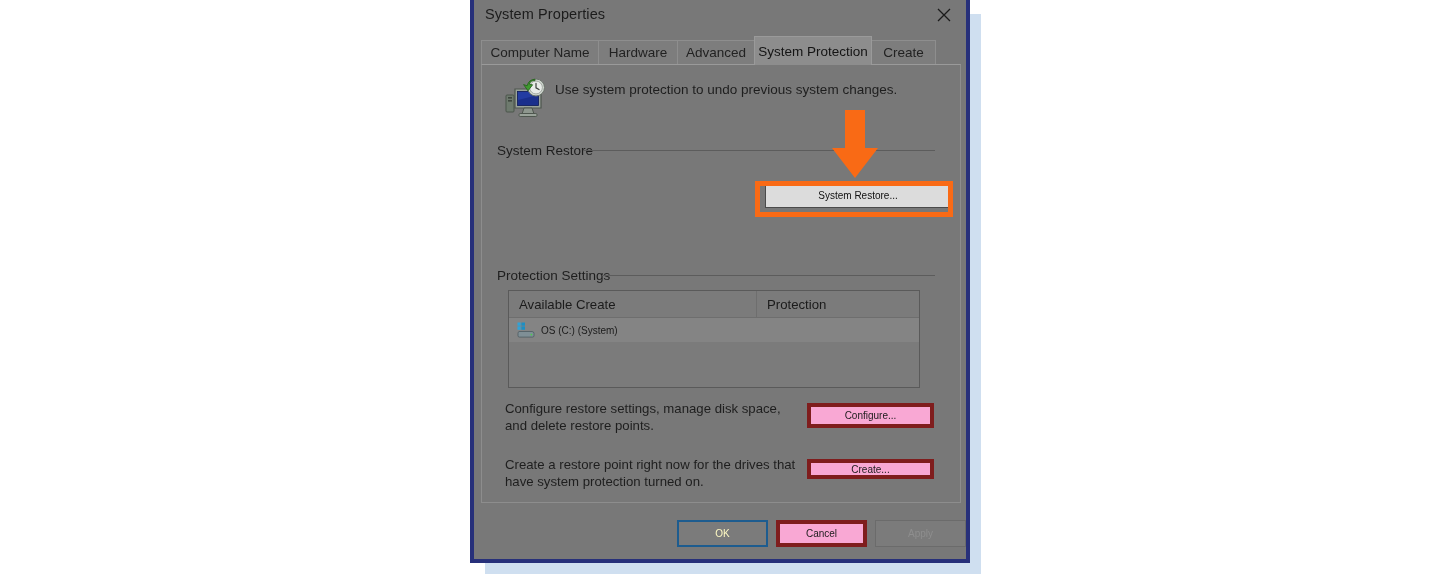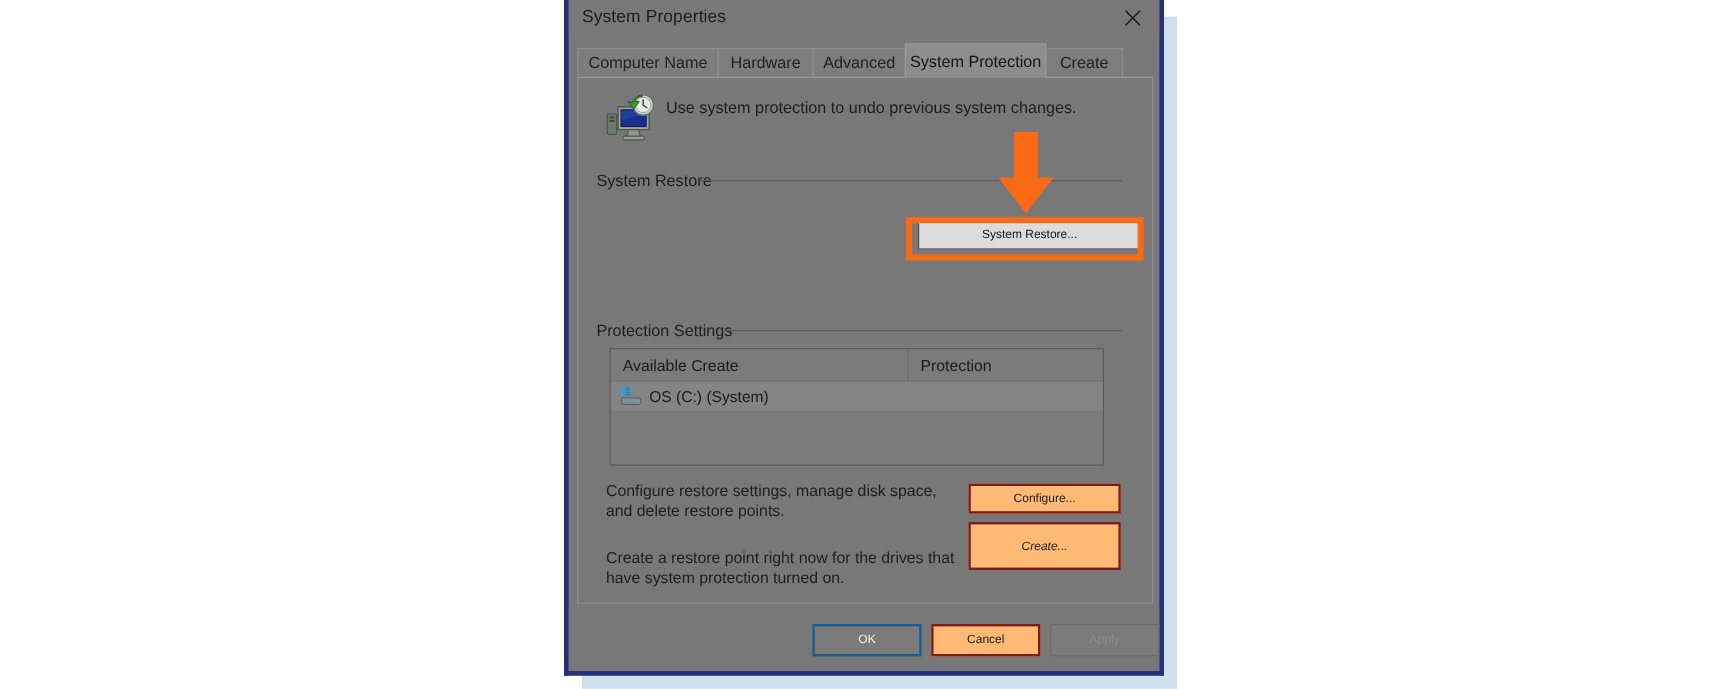--- a/index.html
+++ b/index.html
@@ -170,22 +170,22 @@
     box-sizing: border-box;
     display: flex;
     align-items: center;
     justify-content: center;
     font-size: 10px;
     color: #111111;
     white-space: nowrap;
     cursor: default;
   }
   .btn.flat {
-    background: #fdba74;
-    border: 2px solid #7f1d1d;
+    background: #f9a8d4;
+    border: 4px solid #7f1d1d;
     color: #1b1b1b;
   }
   .btn.disabled {
     color: #8e8e8e;
     background: #7b7b7b;
     border: 1px solid #6b6b6b;
   }
   .btn.default-focus {
     background: #7b7b7b;
     border: 2px solid #1d5c8f;
@@ -258,21 +258,21 @@
     height: 24px;
     background: #848484;
     cursor: default;
   }
   .lv-cell {
     position: absolute;
     top: 0;
     height: 24px;
     display: flex;
     align-items: center;
-    font-size: 13px;
+    font-size: 10px;
     color: #1b1b1b;
     white-space: nowrap;
   }
   .lv-cell.c1 { left: 8px;   width: 240px; }
   .lv-cell.c2 { left: 258px; width: 150px; }
   .drive-icon { margin-right: 6px; display: block; }
 
   
   .buttonbar {
     position: absolute;
@@ -341,21 +341,21 @@
 
       <div class="group-label" style="left:15px; top:203px;">Protection Settings</div>
       <div class="group-rule" style="left:120px; top:210px; width:333px;"></div>
 
       <div class="para" style="left:23px; top:336px; width:285px;">Configure restore settings, manage disk space,
 and delete restore points.</div>
       <div class="btn flat" style="left:325px; top:338px; width:127px; height:25px;">Configure...</div>
 
       <div class="para" style="left:23px; top:392px; width:300px;">Create a restore point right now for the drives that
 have system protection turned on.</div>
-      <div class="btn flat" style="left:325px; top:370px; width:127px; height:40px;font-style:italic;">Create...</div>
+      <div class="btn flat" style="left:325px; top:394px; width:127px; height:20px;">Create...</div>
     </div>
 
     <div class="buttonbar">
       <div class="btn default-focus" style="left:203px; top:14px; width:91px; height:27px;">OK</div>
       <div class="btn flat" style="left:302px; top:14px; width:91px; height:27px;">Cancel</div>
       <div class="btn disabled" style="left:401px; top:14px; width:91px; height:27px;">Apply</div>
     </div>
 
   </div>
 </div>

